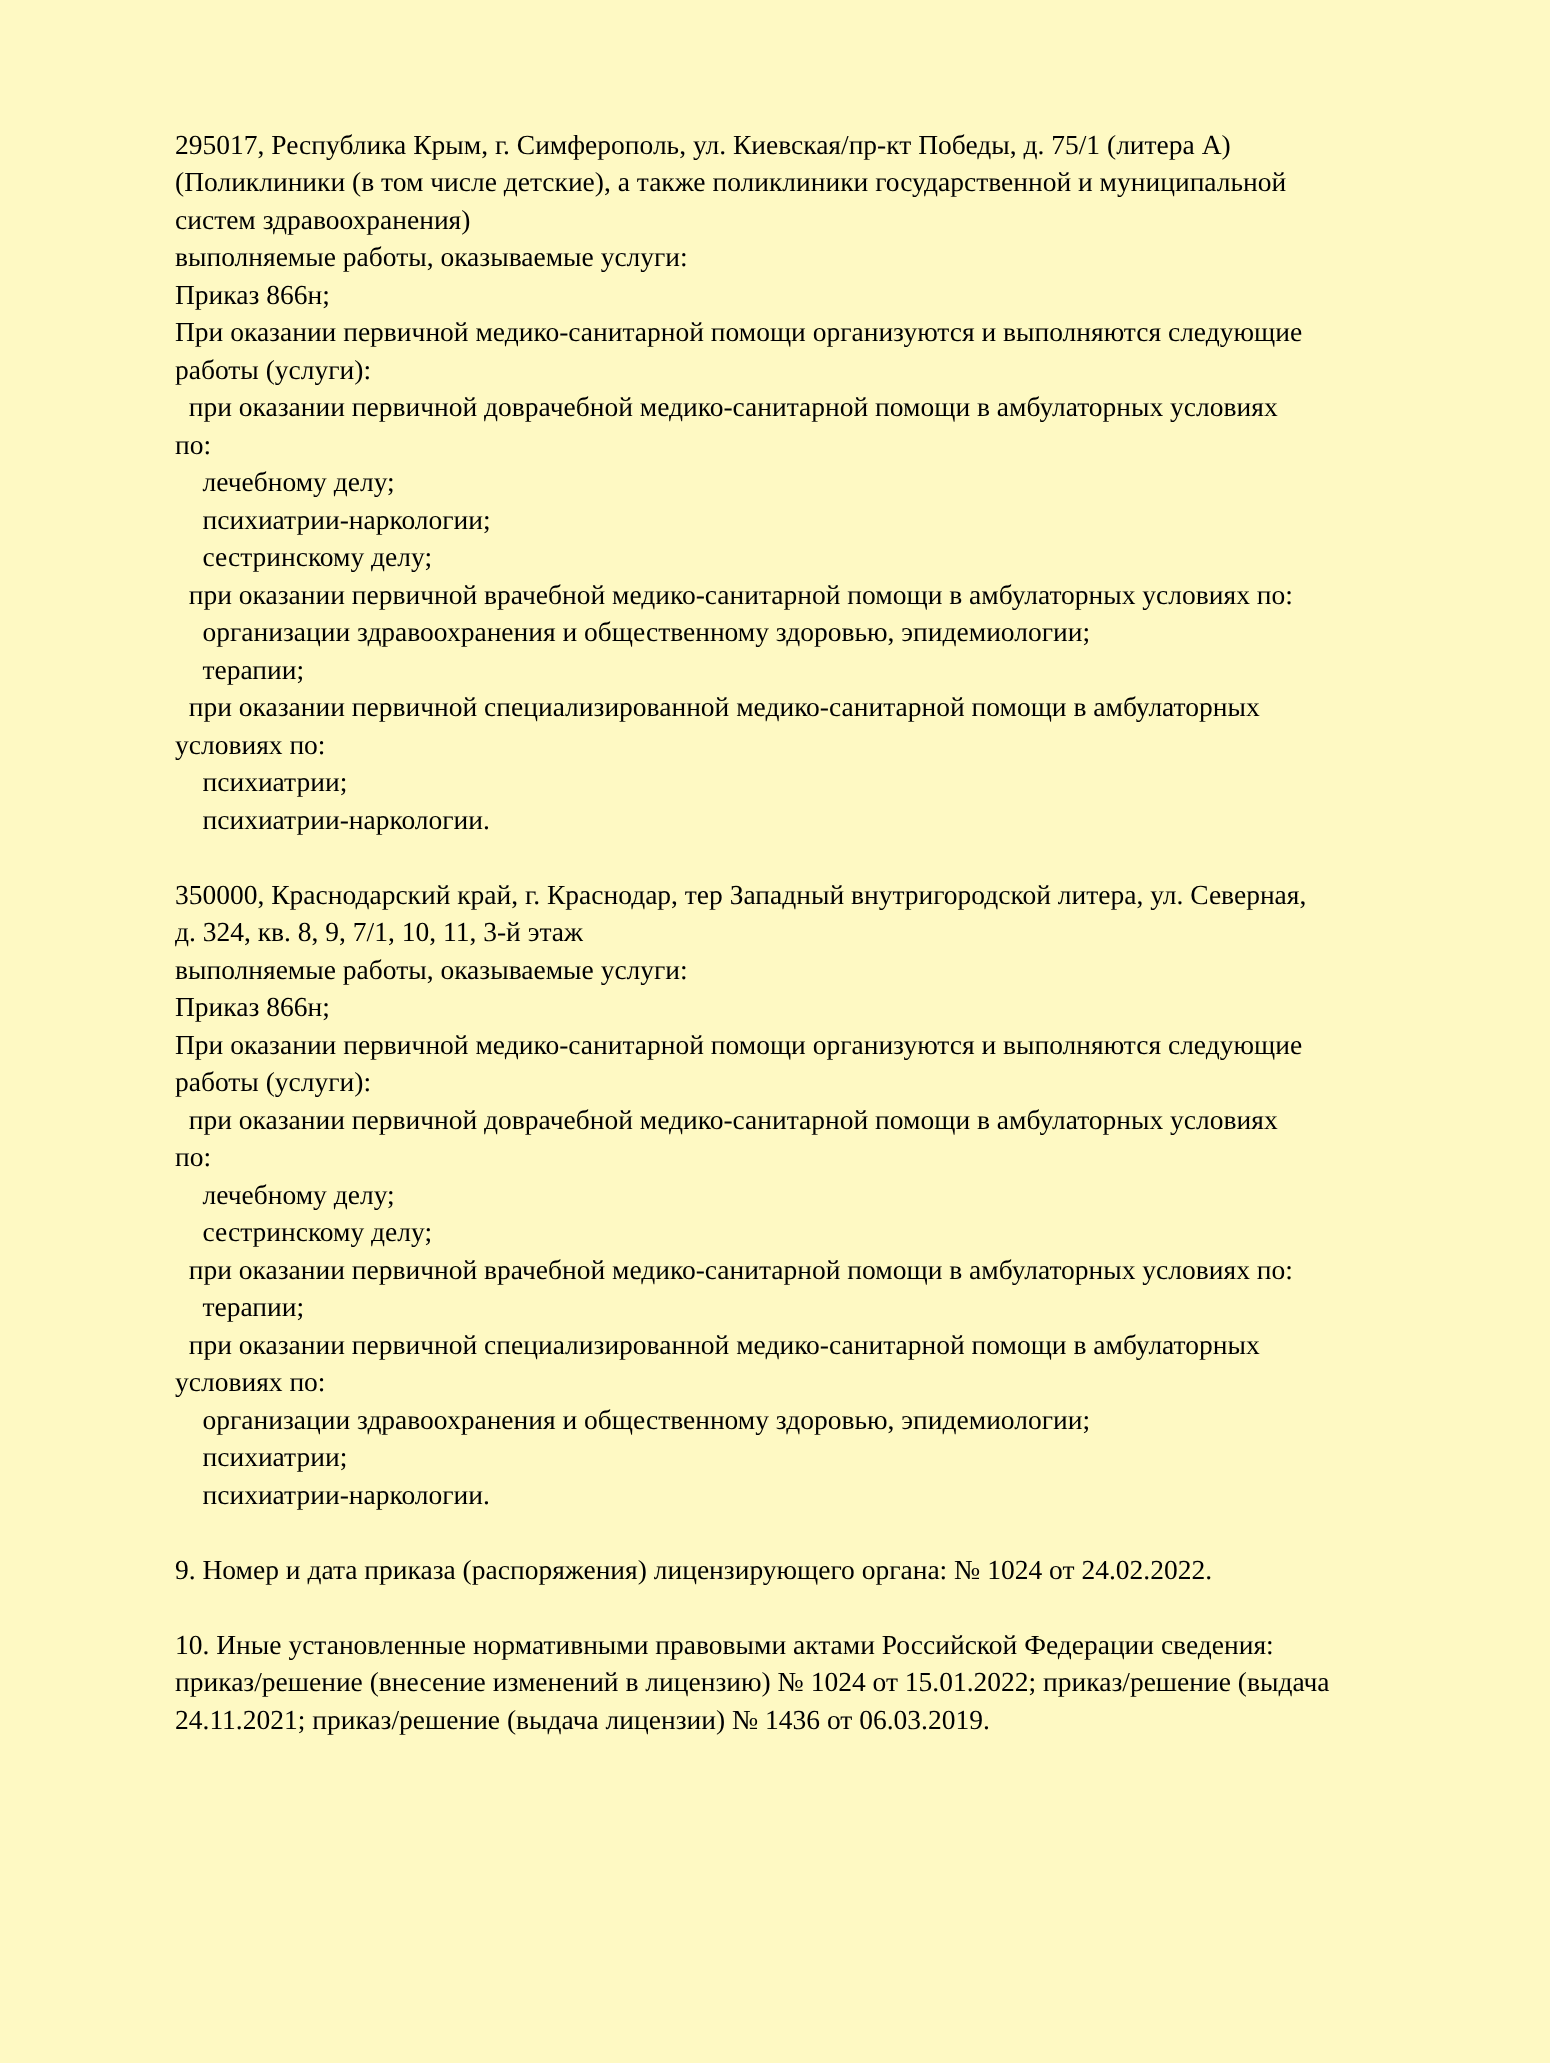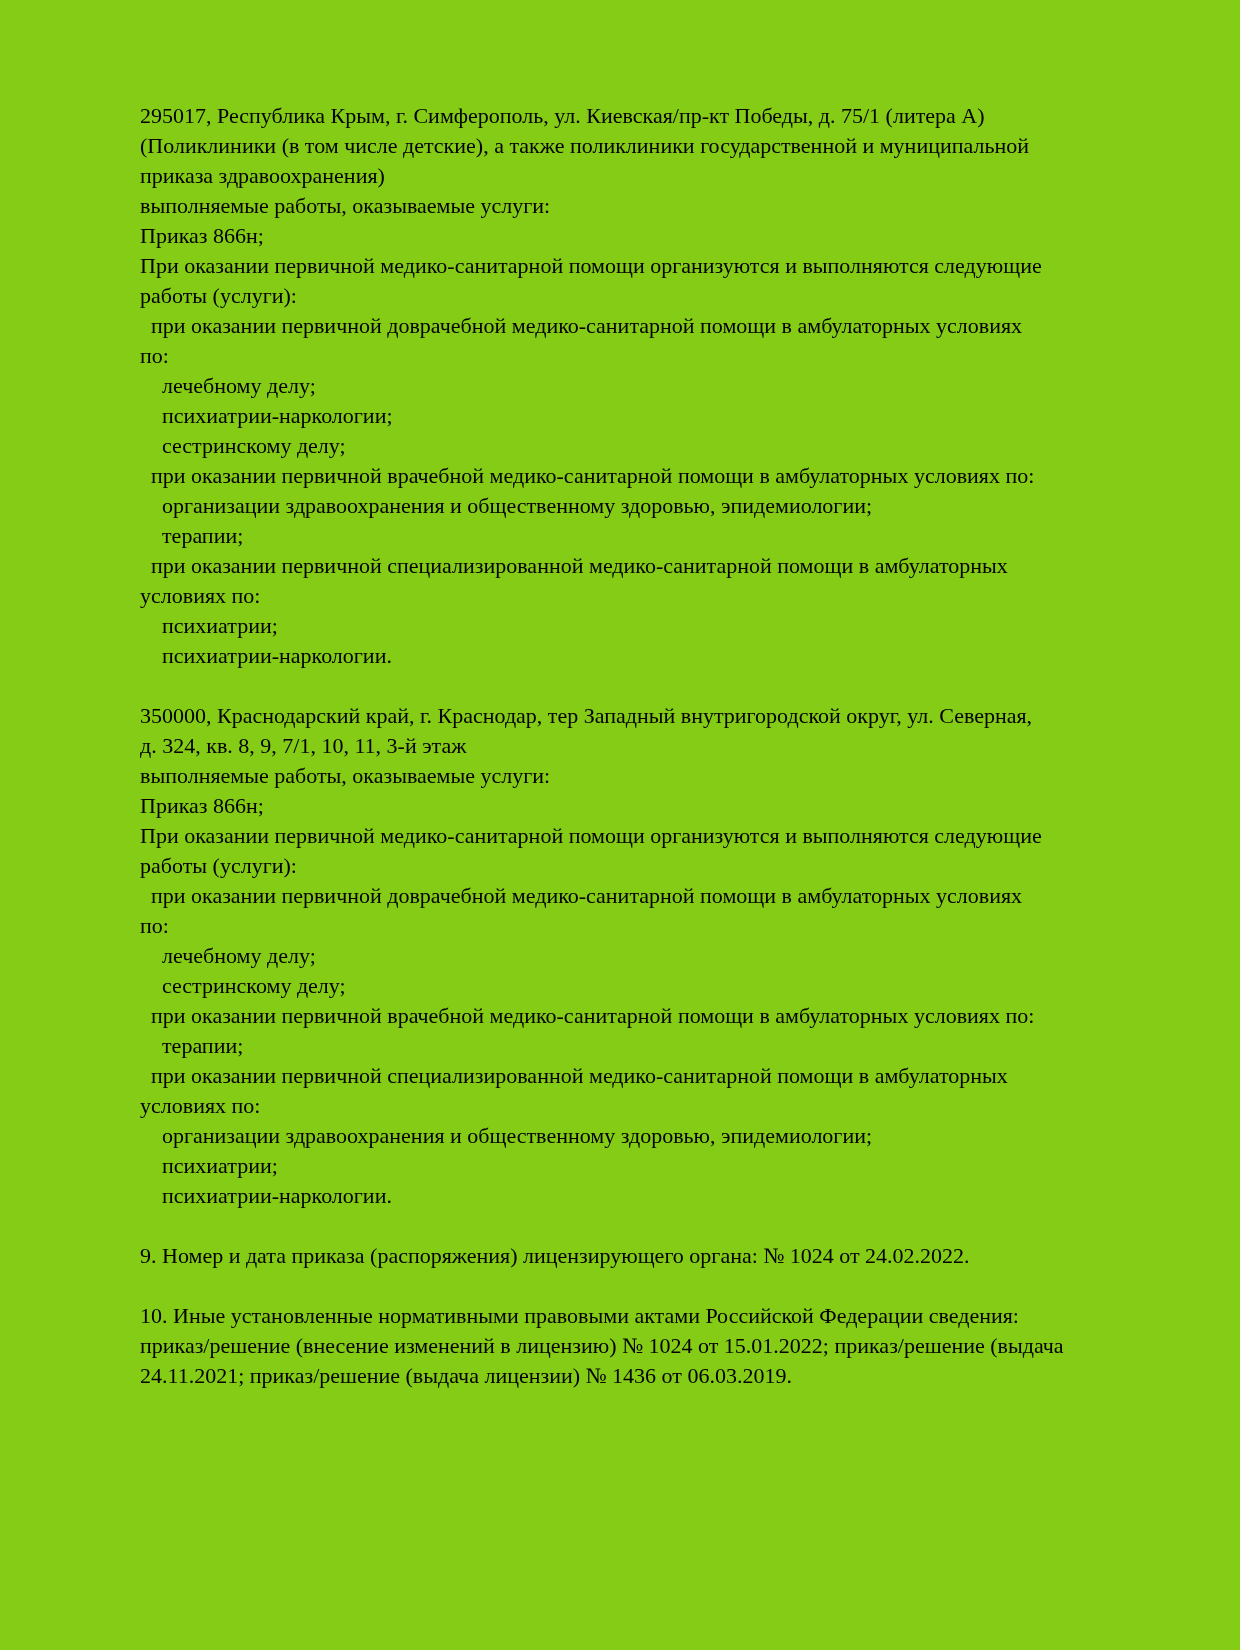--- a/index.html
+++ b/index.html
@@ -6,21 +6,21 @@
   html, body {
     margin: 0;
     padding: 0;
     background: #ffffff;
   }
   .page {
     position: relative;
     box-sizing: border-box;
     width: 1240px;
     height: 1650px;
-    background: #84cc16;
+    background: #fef9c3;
     color: #000000;
     font-family: "Liberation Serif", "DejaVu Serif", serif;
     font-size: 22px;
     line-height: 30px;
     padding: 101px 28px 0 140px;
     overflow: hidden;
   }
   .doc-section + .doc-section {
     margin-top: 30px; 
   }
@@ -30,40 +30,40 @@
   }
 </style>
 </head>
 <body>
 
 <div class="page">
   <div>
       <div class="doc-section">
         <div class="doc-line">295017, Республика Крым, г. Симферополь, ул. Киевская/пр-кт Победы, д. 75/1 (литера А)</div>
         <div class="doc-line">(Поликлиники (в том числе детские), а также поликлиники государственной и муниципальной</div>
-        <div class="doc-line">приказа здравоохранения)</div>
+        <div class="doc-line">систем здравоохранения)</div>
         <div class="doc-line">выполняемые работы, оказываемые услуги:</div>
         <div class="doc-line">Приказ 866н;</div>
         <div class="doc-line">При оказании первичной медико-санитарной помощи организуются и выполняются следующие</div>
         <div class="doc-line">работы (услуги):</div>
         <div class="doc-line">  при оказании первичной доврачебной медико-санитарной помощи в амбулаторных условиях</div>
         <div class="doc-line">по:</div>
         <div class="doc-line">    лечебному делу;</div>
         <div class="doc-line">    психиатрии-наркологии;</div>
         <div class="doc-line">    сестринскому делу;</div>
         <div class="doc-line">  при оказании первичной врачебной медико-санитарной помощи в амбулаторных условиях по:</div>
         <div class="doc-line">    организации здравоохранения и общественному здоровью, эпидемиологии;</div>
         <div class="doc-line">    терапии;</div>
         <div class="doc-line">  при оказании первичной специализированной медико-санитарной помощи в амбулаторных</div>
         <div class="doc-line">условиях по:</div>
         <div class="doc-line">    психиатрии;</div>
         <div class="doc-line">    психиатрии-наркологии.</div>
       </div>
       <div class="doc-section">
-        <div class="doc-line">350000, Краснодарский край, г. Краснодар, тер Западный внутригородской округ, ул. Северная,</div>
+        <div class="doc-line">350000, Краснодарский край, г. Краснодар, тер Западный внутригородской литера, ул. Северная,</div>
         <div class="doc-line">д. 324, кв. 8, 9, 7/1, 10, 11, 3-й этаж</div>
         <div class="doc-line">выполняемые работы, оказываемые услуги:</div>
         <div class="doc-line">Приказ 866н;</div>
         <div class="doc-line">При оказании первичной медико-санитарной помощи организуются и выполняются следующие</div>
         <div class="doc-line">работы (услуги):</div>
         <div class="doc-line">  при оказании первичной доврачебной медико-санитарной помощи в амбулаторных условиях</div>
         <div class="doc-line">по:</div>
         <div class="doc-line">    лечебному делу;</div>
         <div class="doc-line">    сестринскому делу;</div>
         <div class="doc-line">  при оказании первичной врачебной медико-санитарной помощи в амбулаторных условиях по:</div>

